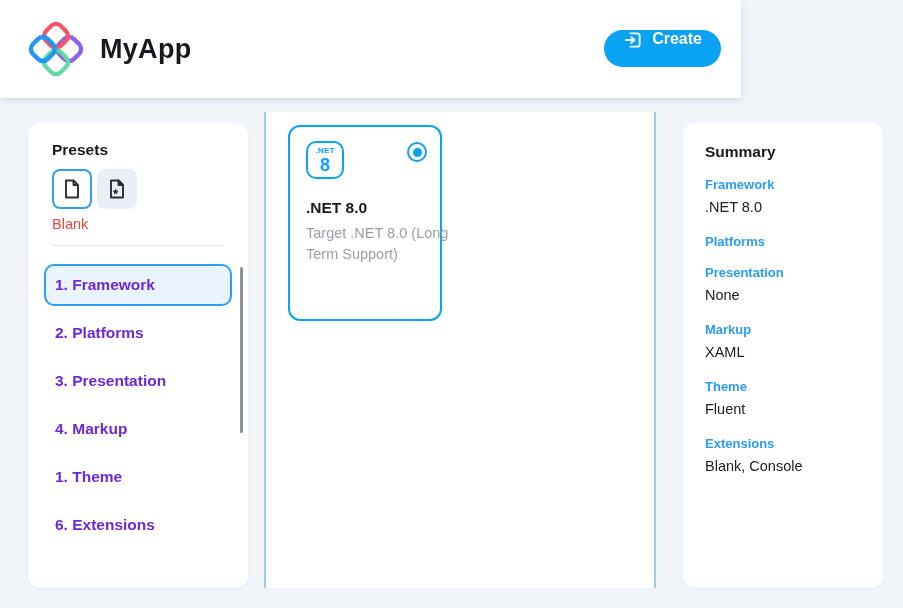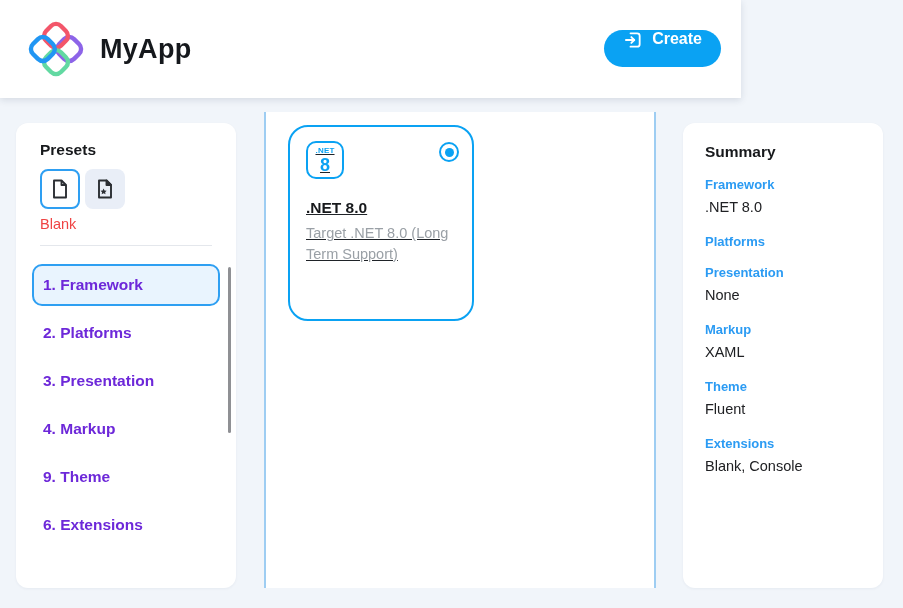--- a/index.html
+++ b/index.html
@@ -37,21 +37,21 @@
     color:#fff;font-size:16px;font-weight:bold;cursor:pointer;
     font-family:"Liberation Sans", sans-serif;
   }
   .create-btn svg{width:20px;height:20px;}
   
   .card{
     position:absolute;background:#fff;border-radius:12px;
     box-shadow:0 1px 3px rgba(20,40,70,.05);
   }
   
-  .sidebar{left:16px;top:123px;width:220px;height:465px;}
+  .sidebar{left:28px;top:123px;width:220px;height:465px;}
   .presets{padding:18px 24px 0 24px;}
   .presets-title{font-size:15.5px;font-weight:bold;color:#17191c;}
   .preset-row{display:flex;gap:5px;margin-top:10px;}
   .preset-btn{
     width:40px;height:40px;border-radius:8px;border:2px solid transparent;
     background:#e9eef7;display:flex;align-items:center;justify-content:center;
     cursor:pointer;padding:0;
   }
   .preset-btn.selected{background:#fff;border-color:var(--accent-border);}
   .preset-btn svg{width:24px;height:24px;}
@@ -68,23 +68,23 @@
     position:absolute;right:5px;top:144px;width:3px;height:166px;
     background:#8f9094;border-radius:2px;
   }
   
   .middle-panel{
     position:absolute;left:264px;top:112px;width:392px;height:476px;
     background:#fff;border-left:2px solid var(--divider-blue);
     border-right:2px solid var(--divider-blue);
   }
   .framework-card{
-    position:absolute;left:22px;top:13px;width:186px;height:196px;
-    background:#fff;border:2px solid var(--accent);border-radius:20px;
-    padding:14px 16px;cursor:pointer;text-decoration:underline;
+    position:absolute;left:22px;top:13px;width:154px;height:196px;
+    background:#fff;border:2px solid var(--accent);border-radius:12px;
+    padding:14px 16px;cursor:pointer;
   }
   .net-badge{
     width:38px;height:38px;border:2.5px solid var(--accent);border-radius:10px;
     display:flex;flex-direction:column;align-items:center;justify-content:center;
     color:var(--accent);line-height:1;margin-bottom:20px;
   }
   .net-badge .b1{font-size:8px;font-weight:bold;letter-spacing:.2px;}
   .net-badge .b2{font-size:18px;font-weight:bold;margin-top:1px;}
   .radio{
     position:absolute;right:13px;top:15px;width:20px;height:20px;border-radius:50%;
@@ -151,21 +151,21 @@
     <div class="step">
         <span>2. Platforms</span>
       </div>
     <div class="step">
         <span>3. Presentation</span>
       </div>
     <div class="step">
         <span>4. Markup</span>
       </div>
     <div class="step">
-        <span>9. Theme</span>
+        <span>1. Theme</span>
       </div>
     <div class="step">
         <span>6. Extensions</span>
       </div>
   </div>
   <div class="sidebar-scrollbar"></div>
 </div>
 
 <div class="middle-panel">
   <div class="framework-card">

